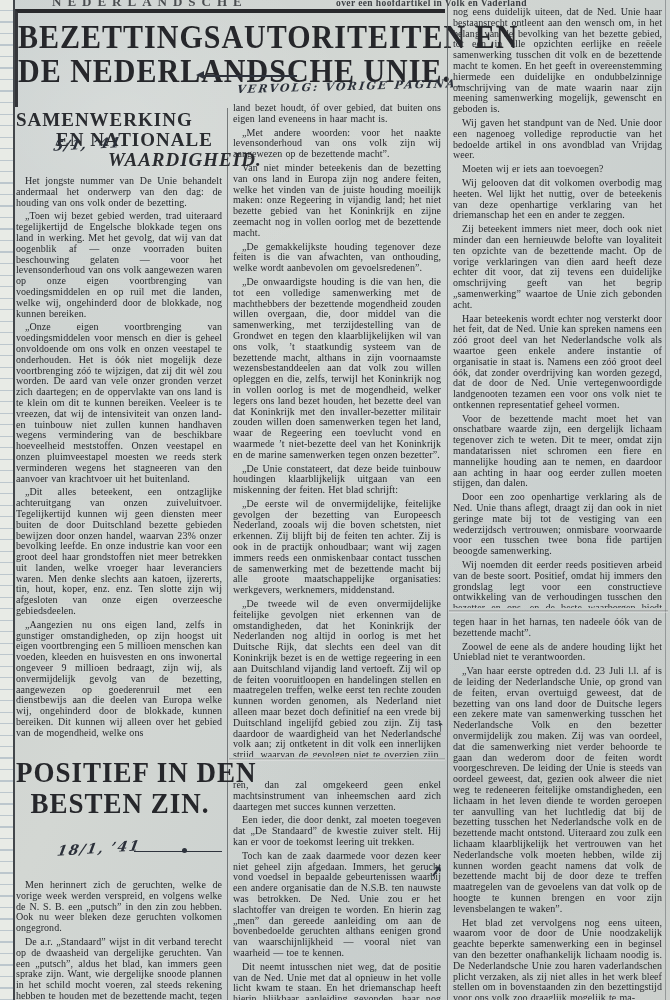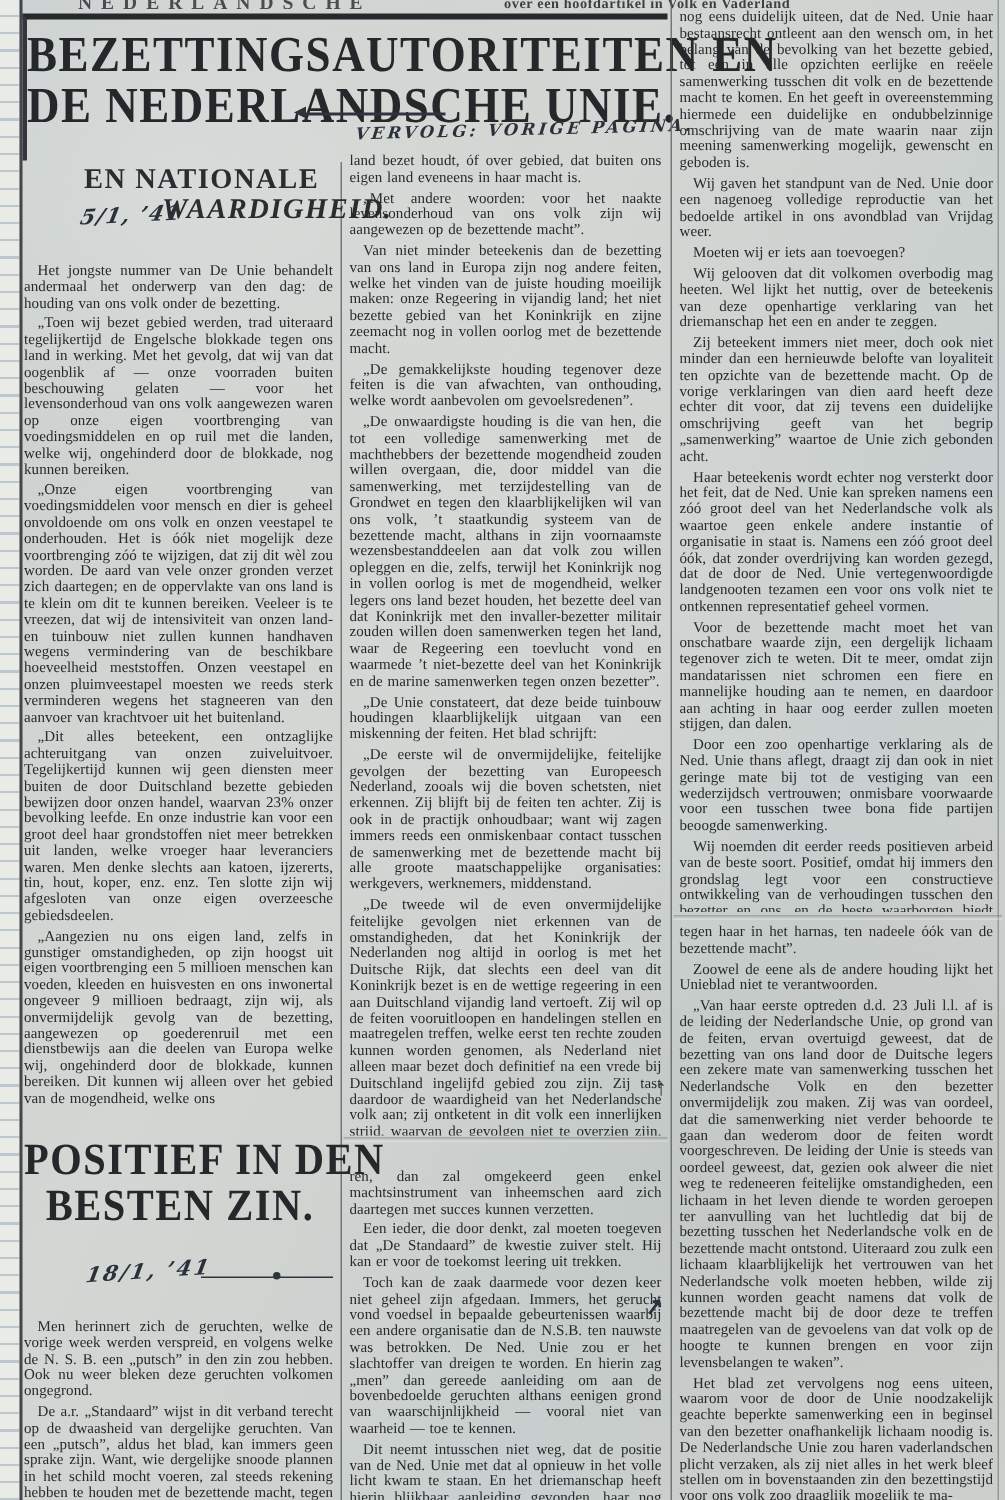--- a/index.html
+++ b/index.html
@@ -99,20 +99,21 @@
     <div class="head"></div>
     <div class="shaft"></div>
   </div>
   <div class="hand hw-vervolg">VERVOLG: VORIGE PAGINA.</div>
 
   <div class="rule-v" style="left:227px; top:108px; height:892px;"></div>
   <div class="rule-v" style="left:447px; top:0px; height:1000px;"></div>
   <div class="rule-v" style="left:665px; top:0px; height:1000px; opacity:.45;"></div>
 
   <div class="sec1-head">
+    <div class="sec1-line sec1-l1">SAMENWERKING</div>
     <div class="sec1-line sec1-l2">EN NATIONALE</div>
     <div class="sec1-line sec1-l3">WAARDIGHEID.</div>
     <div class="hand hw-date1">5/1, ’41</div>
   </div>
 
   <div class="col-block newsprint" style="left:16px; top:176px; width:206px; height:578px;">
       <p class="par">Het jongste nummer van De Unie behandelt andermaal het onderwerp van den dag: de houding van ons volk onder de bezetting.</p>
       <p class="par">„Toen wij bezet gebied werden, trad uiteraard tegelijkertijd de Engelsche blokkade tegen ons land in werking. Met het gevolg, dat wij van dat oogenblik af — onze voorraden buiten beschouwing gelaten — voor het levensonderhoud van ons volk aangewezen waren op onze eigen voortbrenging van voedingsmiddelen en op ruil met die landen, welke wij, ongehinderd door de blokkade, nog kunnen bereiken.</p>
       <p class="par">„Onze eigen voortbrenging van voedingsmiddelen voor mensch en dier is geheel onvoldoende om ons volk en onzen veestapel te onderhouden. Het is óók niet mogelijk deze voortbrenging zóó te wijzigen, dat zij dit wèl zou worden. De aard van vele onzer gronden verzet zich daartegen; en de oppervlakte van ons land is te klein om dit te kunnen bereiken. Veeleer is te vreezen, dat wij de intensiviteit van onzen land- en tuinbouw niet zullen kunnen handhaven wegens vermindering van de beschikbare hoeveelheid meststoffen. Onzen veestapel en onzen pluimveestapel moesten we reeds sterk verminderen wegens het stagneeren van den aanvoer van krachtvoer uit het buitenland.</p>
       <p class="par">„Dit alles beteekent, een ontzaglijke achteruitgang van onzen zuiveluitvoer. Tegelijkertijd kunnen wij geen diensten meer buiten de door Duitschland bezette gebieden bewijzen door onzen handel, waarvan 23% onzer bevolking leefde. En onze industrie kan voor een groot deel haar grondstoffen niet meer betrekken uit landen, welke vroeger haar leveranciers waren. Men denke slechts aan katoen, ijzererts, tin, hout, koper, enz. enz. Ten slotte zijn wij afgesloten van onze eigen overzeesche gebiedsdeelen.</p>

